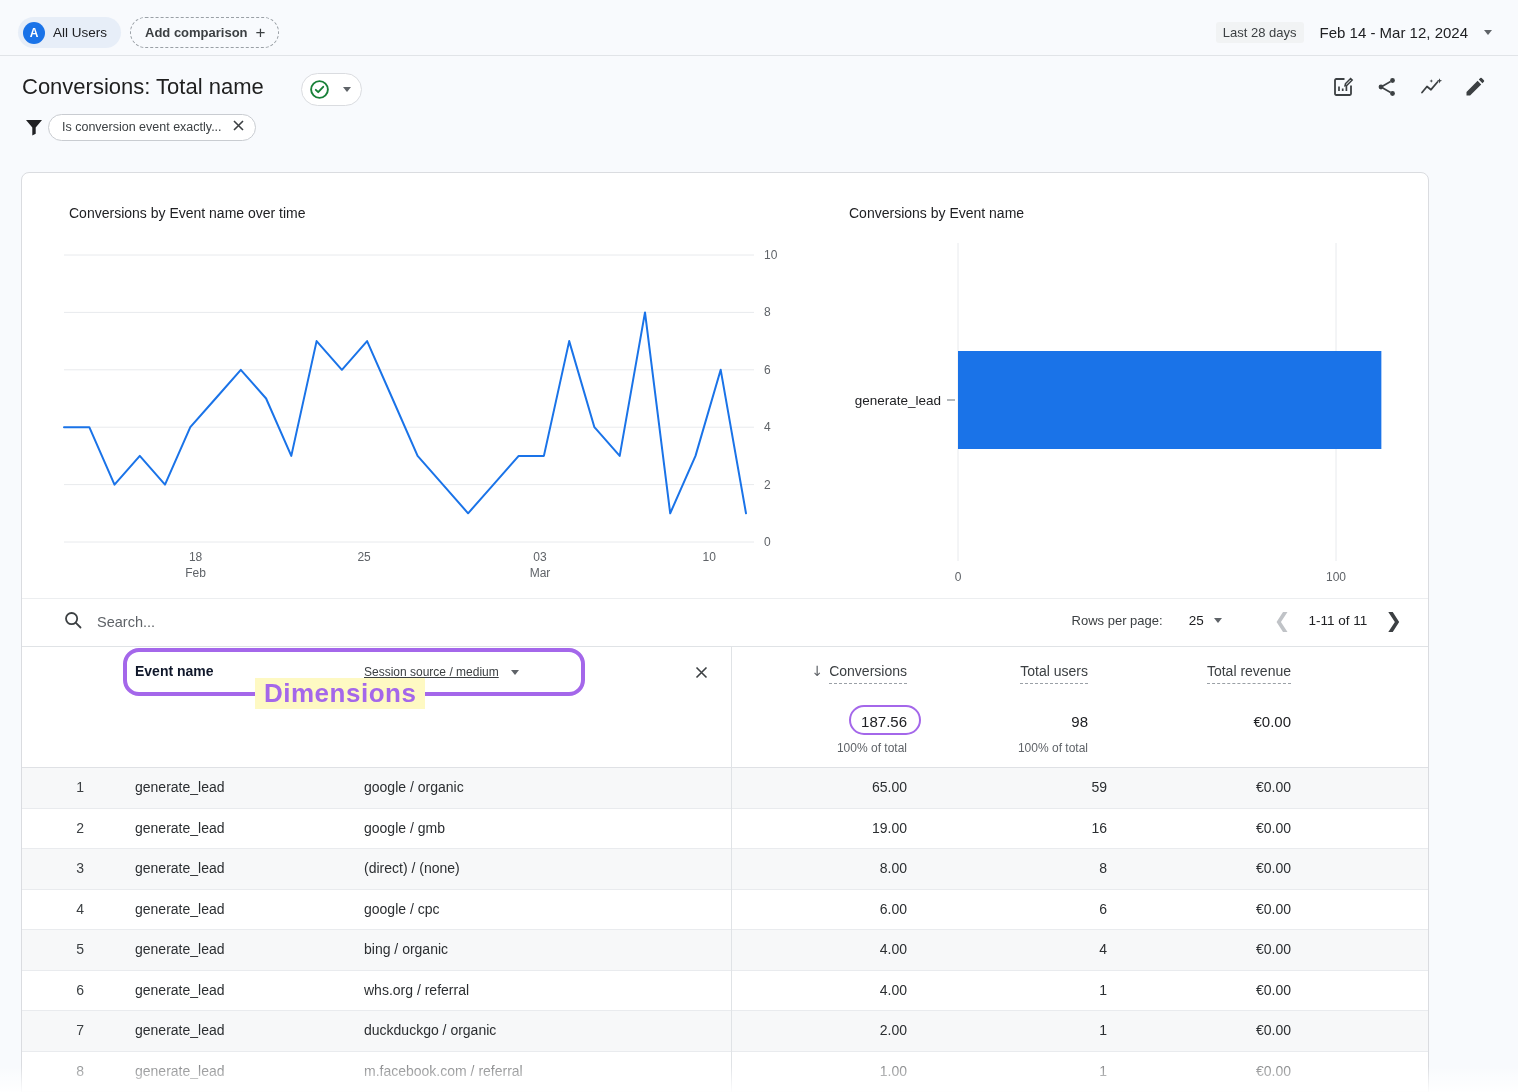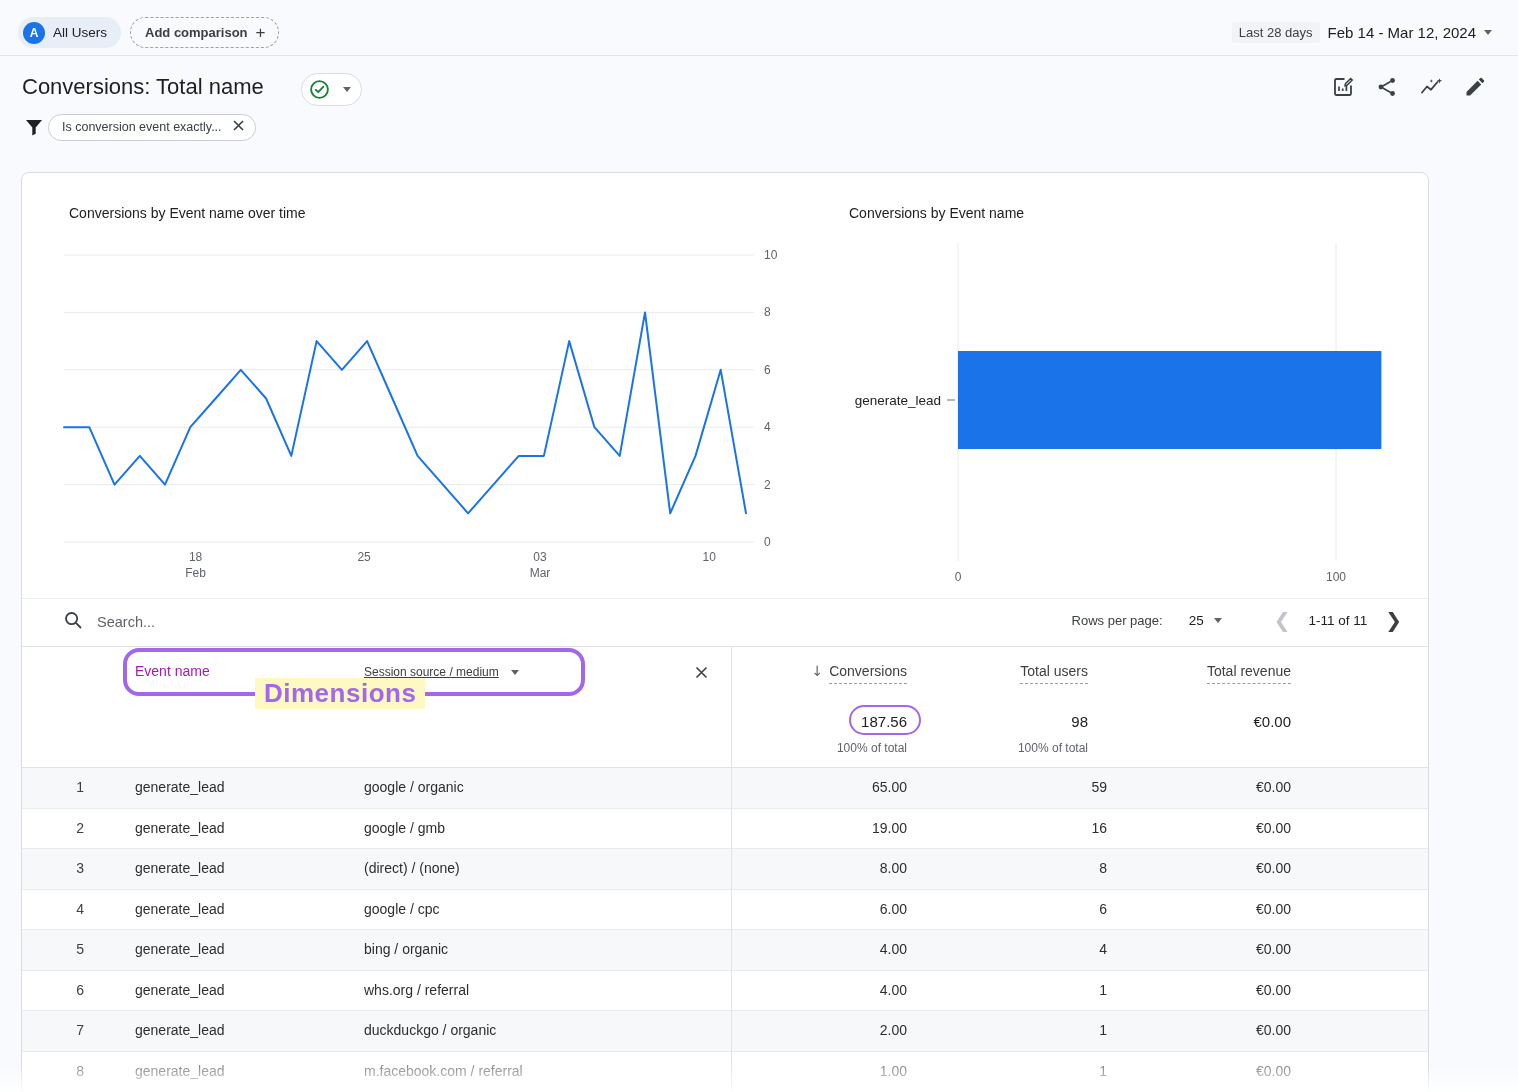--- a/index.html
+++ b/index.html
@@ -12,21 +12,21 @@
   .topbar-divider { position:absolute; left:0; top:55px; width:100%; height:1px; background:#e1e4e8; }
   .chip-audience { position:absolute; left:18px; top:17px; height:31px; display:flex; align-items:center; gap:8px;
     background:#e7eef8; border-radius:16px; padding:0 14px 0 5px; cursor:pointer; }
   .avatar { width:22px; height:22px; border-radius:50%; background:#1a73e8; color:#fff; font-size:12px; font-weight:bold;
     display:flex; align-items:center; justify-content:center; }
   .chip-audience .lbl { font-size:13.5px; color:#202124; }
   .chip-dashed { position:absolute; left:130px; top:17px; height:31px; display:flex; align-items:center; gap:8px;
     border:1px dashed #9aa0a6; background:transparent; border-radius:16px; padding:0 12px 0 14px; cursor:pointer; }
   .chip-dashed .lbl { font-size:13px; font-weight:bold; color:#3c4043; }
   .plus { font-size:17px; color:#3c4043; line-height:1; font-weight:400; }
-  .date-area { position:absolute; right:26px; top:22px; display:flex; align-items:center; gap:8px; }
+  .date-area { position:absolute; right:26px; top:22px; display:flex; align-items:center; gap:16px; }
   .date-preset { background:#f1f3f4; color:#3c4043; font-size:13px; padding:3px 7px; border-radius:3px; }
   .date-range { font-size:15px; color:#202124; cursor:pointer; }
   .caret { width:0; height:0; border-left:4.5px solid transparent; border-right:4.5px solid transparent;
     border-top:5.5px solid #5f6368; display:inline-block; }
 
   
   .titlebar { position:absolute; left:0; top:56px; width:100%; height:56px; }
   .page-title { position:absolute; left:22px; top:18px; font-size:22px; font-weight:400; color:#1f1f1f; }
   .verify-pill { position:absolute; left:301px; top:17px; width:61px; height:33px; border:1px solid #dadce0;
     border-radius:17px; background:#fff; display:flex; align-items:center; justify-content:space-between;
@@ -59,21 +59,21 @@
   .rpp-caret { margin-left:10px; }
   .pg-chevron { font-size:20px; line-height:1; padding:0 4px; cursor:pointer; font-family:"DejaVu Sans",sans-serif; }
   .pg-prev { color:#c0c3c7; margin-left:48px; }
   .pg-next { color:#3c4043; }
   .pg-label { margin:0 14px; font-size:13.5px; color:#202124; }
   .toolbar-divider { position:absolute; left:0; top:473px; width:100%; height:1px; background:#e0e3e6; }
 
   
   .vdivider { position:absolute; left:709px; top:474px; bottom:0; width:1px; background:#e0e3e6; }
   .thead { position:absolute; left:0; top:474px; width:100%; height:121px; border-bottom:1px solid #dfe1e5; }
-  .dim-h1 { position:absolute; left:113px; top:16px; font-size:14px; color:#a21caf; }
+  .dim-h1 { position:absolute; left:113px; top:16px; font-size:14px; color:#0f172a;font-weight:bold; }
   .dim-h2 { position:absolute; left:342px; top:18px; font-size:12px; color:#3c4043; display:flex; gap:12px; align-items:center; cursor:pointer;text-decoration:underline; }
   .dim-x { position:absolute; left:666px; top:12px; }
   .mh { position:absolute; top:16px; font-size:14px; color:#3c4043; cursor:pointer; }
   .mh .u { border-bottom:1.5px dashed #9aa0a6; padding-bottom:4px; }
   .mh-conv { right:521px; } .mh-users { right:340px; } .mh-rev { right:137px; }
   .sort-arrow { color:#5f6368; margin-right:6px; font-family:"DejaVu Sans",sans-serif; }
   .tot { position:absolute; top:66px; font-size:15px; color:#202124; text-align:right; }
   .tot-note { position:absolute; top:94px; font-size:12px; color:#5f6368; text-align:right; }
   .t-conv { right:521px; } .t-users { right:340px; } .t-rev { right:137px; }
   .conv-oval { position:absolute; right:507px; top:58px; width:72px; height:30px;

